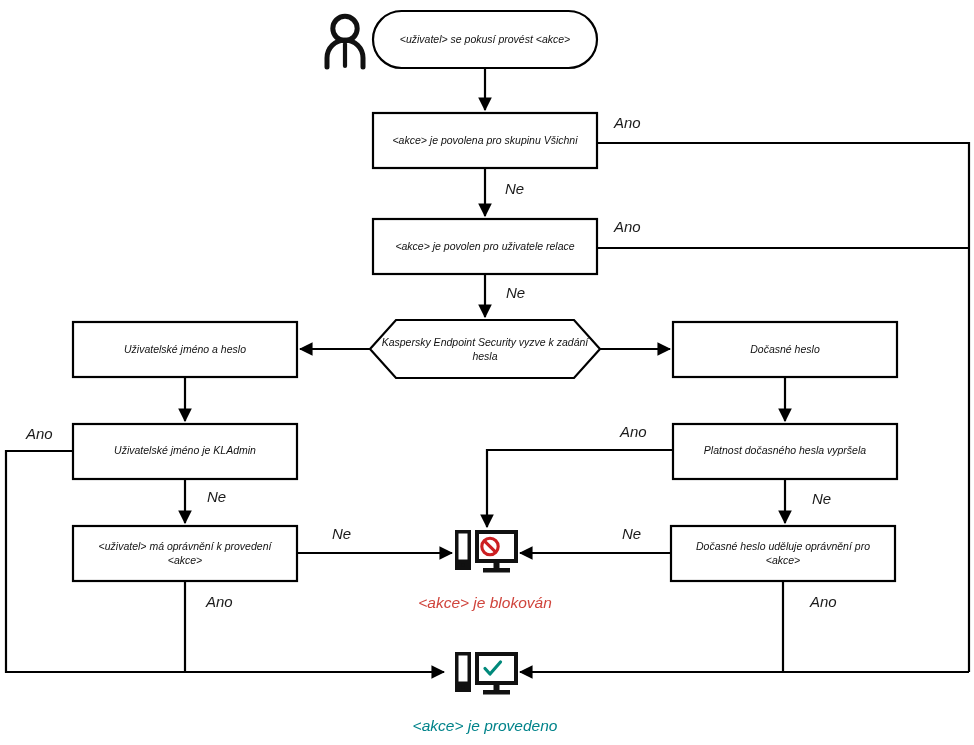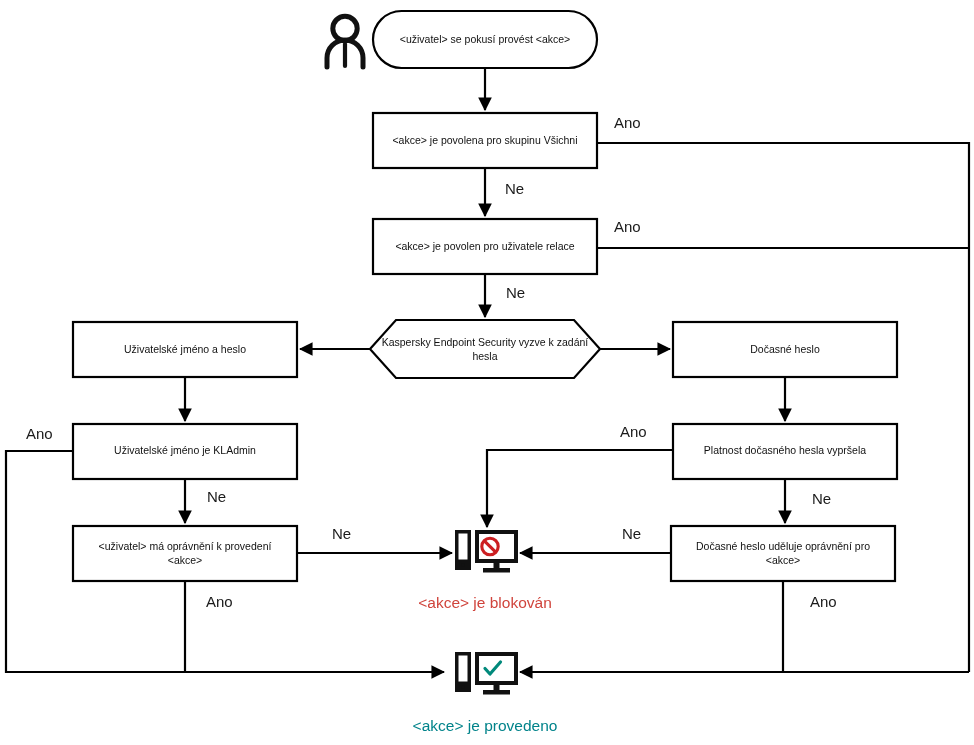--- a/index.html
+++ b/index.html
@@ -10,20 +10,21 @@
   body {
     width: 974px;
     height: 745px;
     font-family: "Liberation Sans", sans-serif;
     overflow: hidden;
   }
   #diagram-root {
     position: relative;
     width: 974px;
     height: 745px;
+    font-style: italic;
   }
   svg#flow {
     display: block;
     width: 974px;
     height: 745px;
   }
   .node-shape {
     fill: #ffffff;
     stroke: #000000;
     stroke-width: 2.2;

